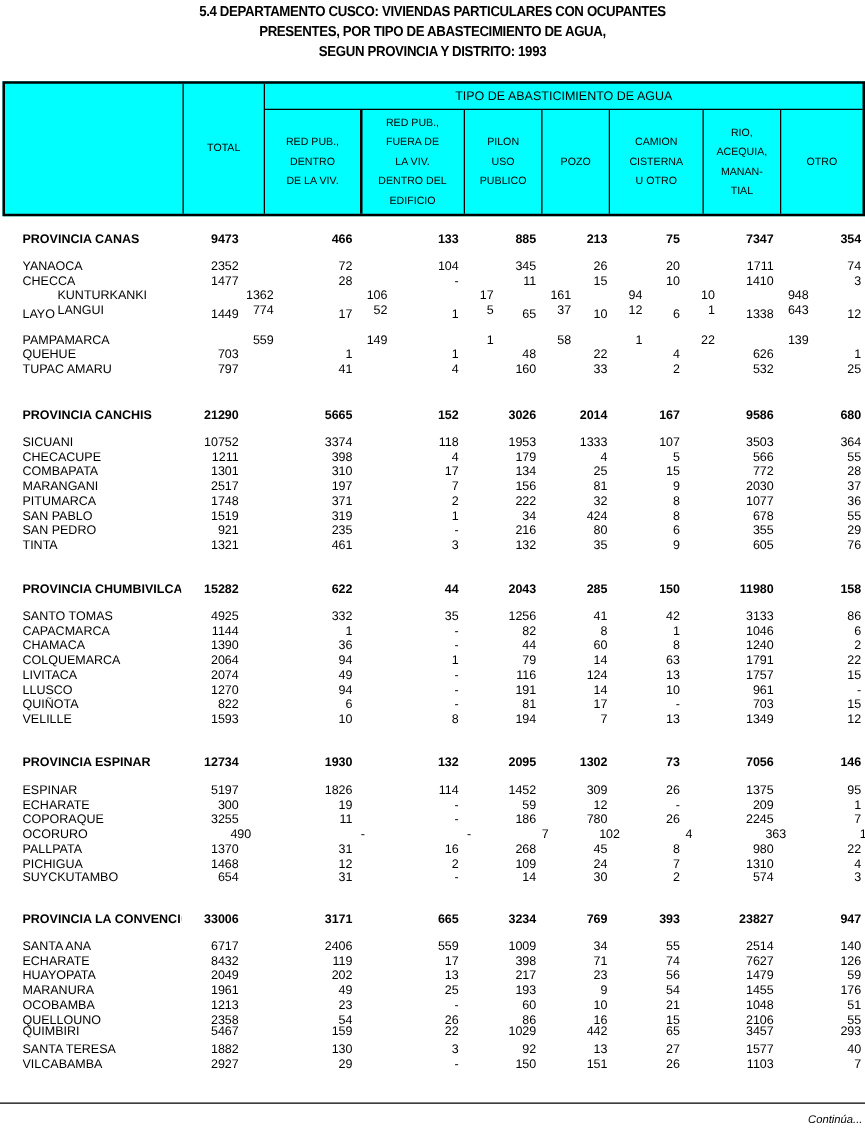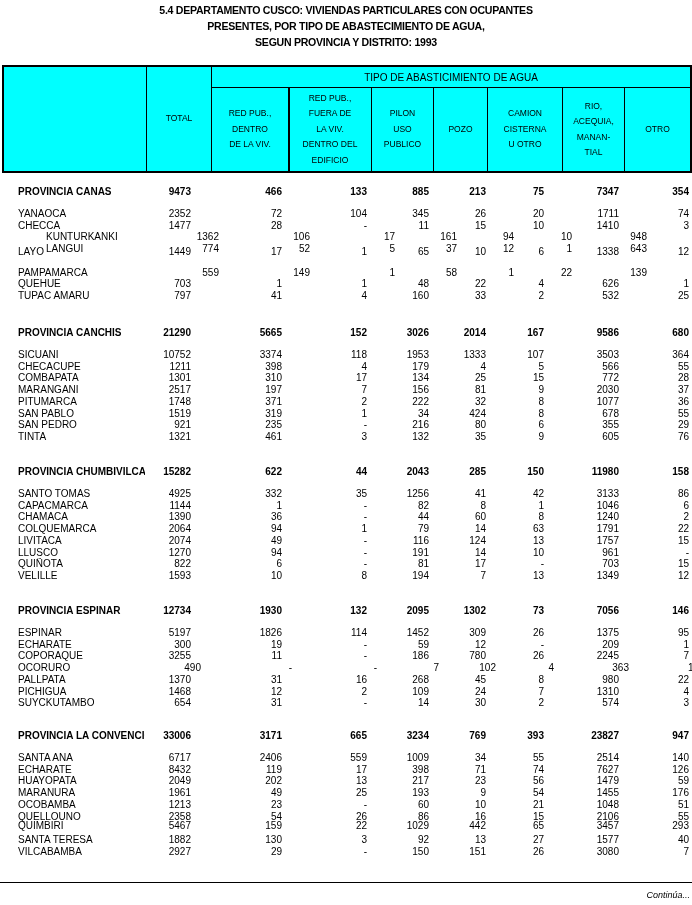--- a/index.html
+++ b/index.html
@@ -589,19 +589,19 @@
       <span class="num c7">40</span>
     </div>
     <div class="row" style="top: 845.6px;">
       <span class="name">VILCABAMBA</span>
       <span class="num c0">2927</span>
       <span class="num c1">29</span>
       <span class="num c2">-</span>
       <span class="num c3">150</span>
       <span class="num c4">151</span>
       <span class="num c5">26</span>
-      <span class="num c6">3080</span>
+      <span class="num c6">1103</span>
       <span class="num c7">7</span>
     </div>
   </div>
 
 <div class="footline"></div>
 <div class="cont">Continúa...</div>
 
 </body></html>

